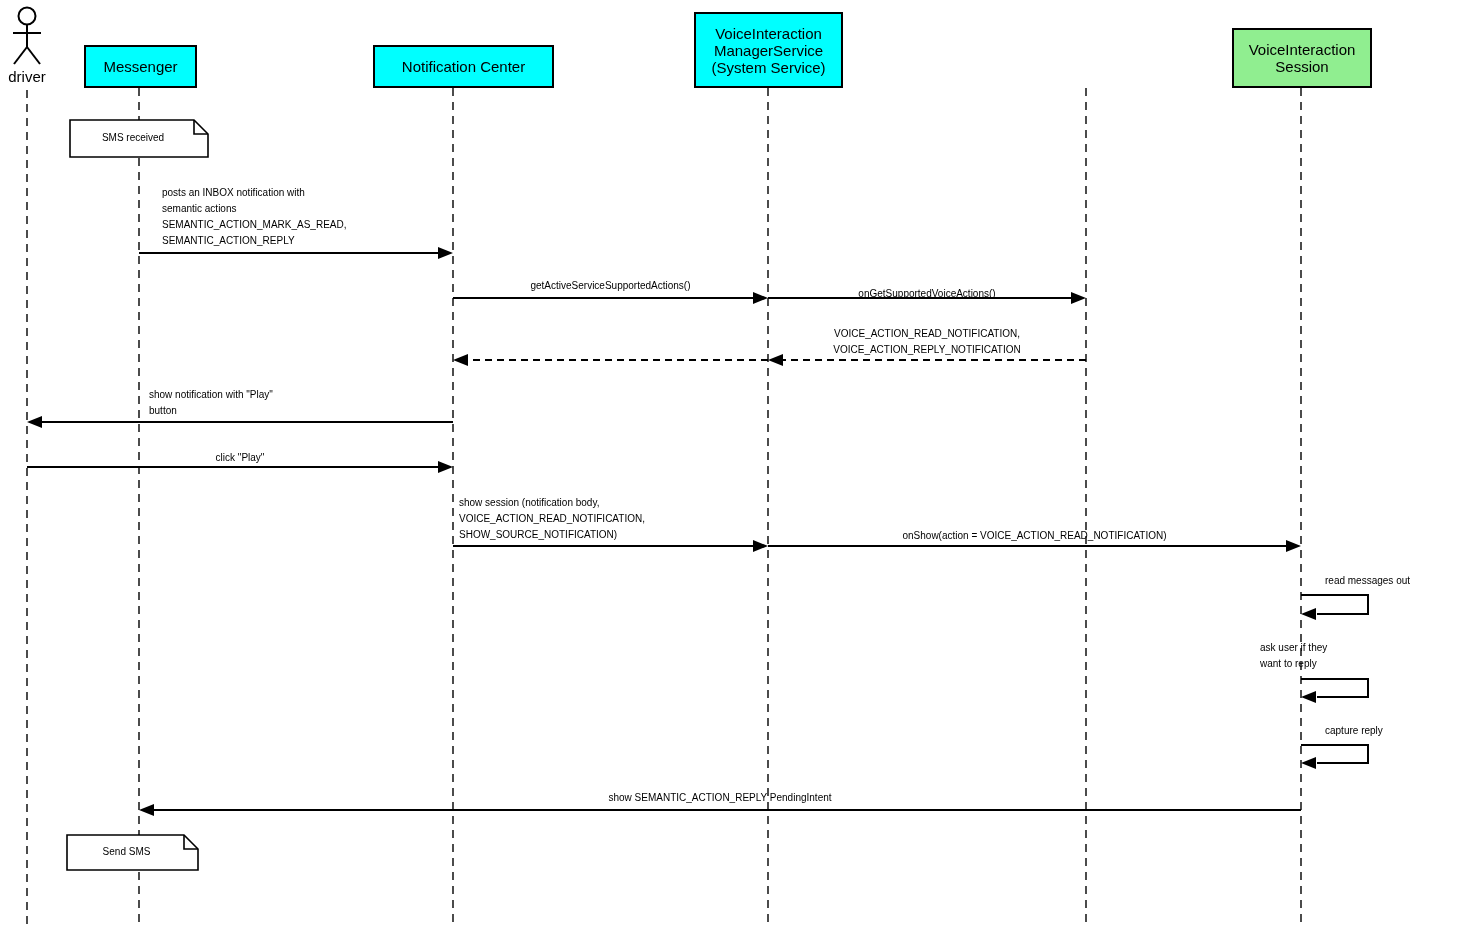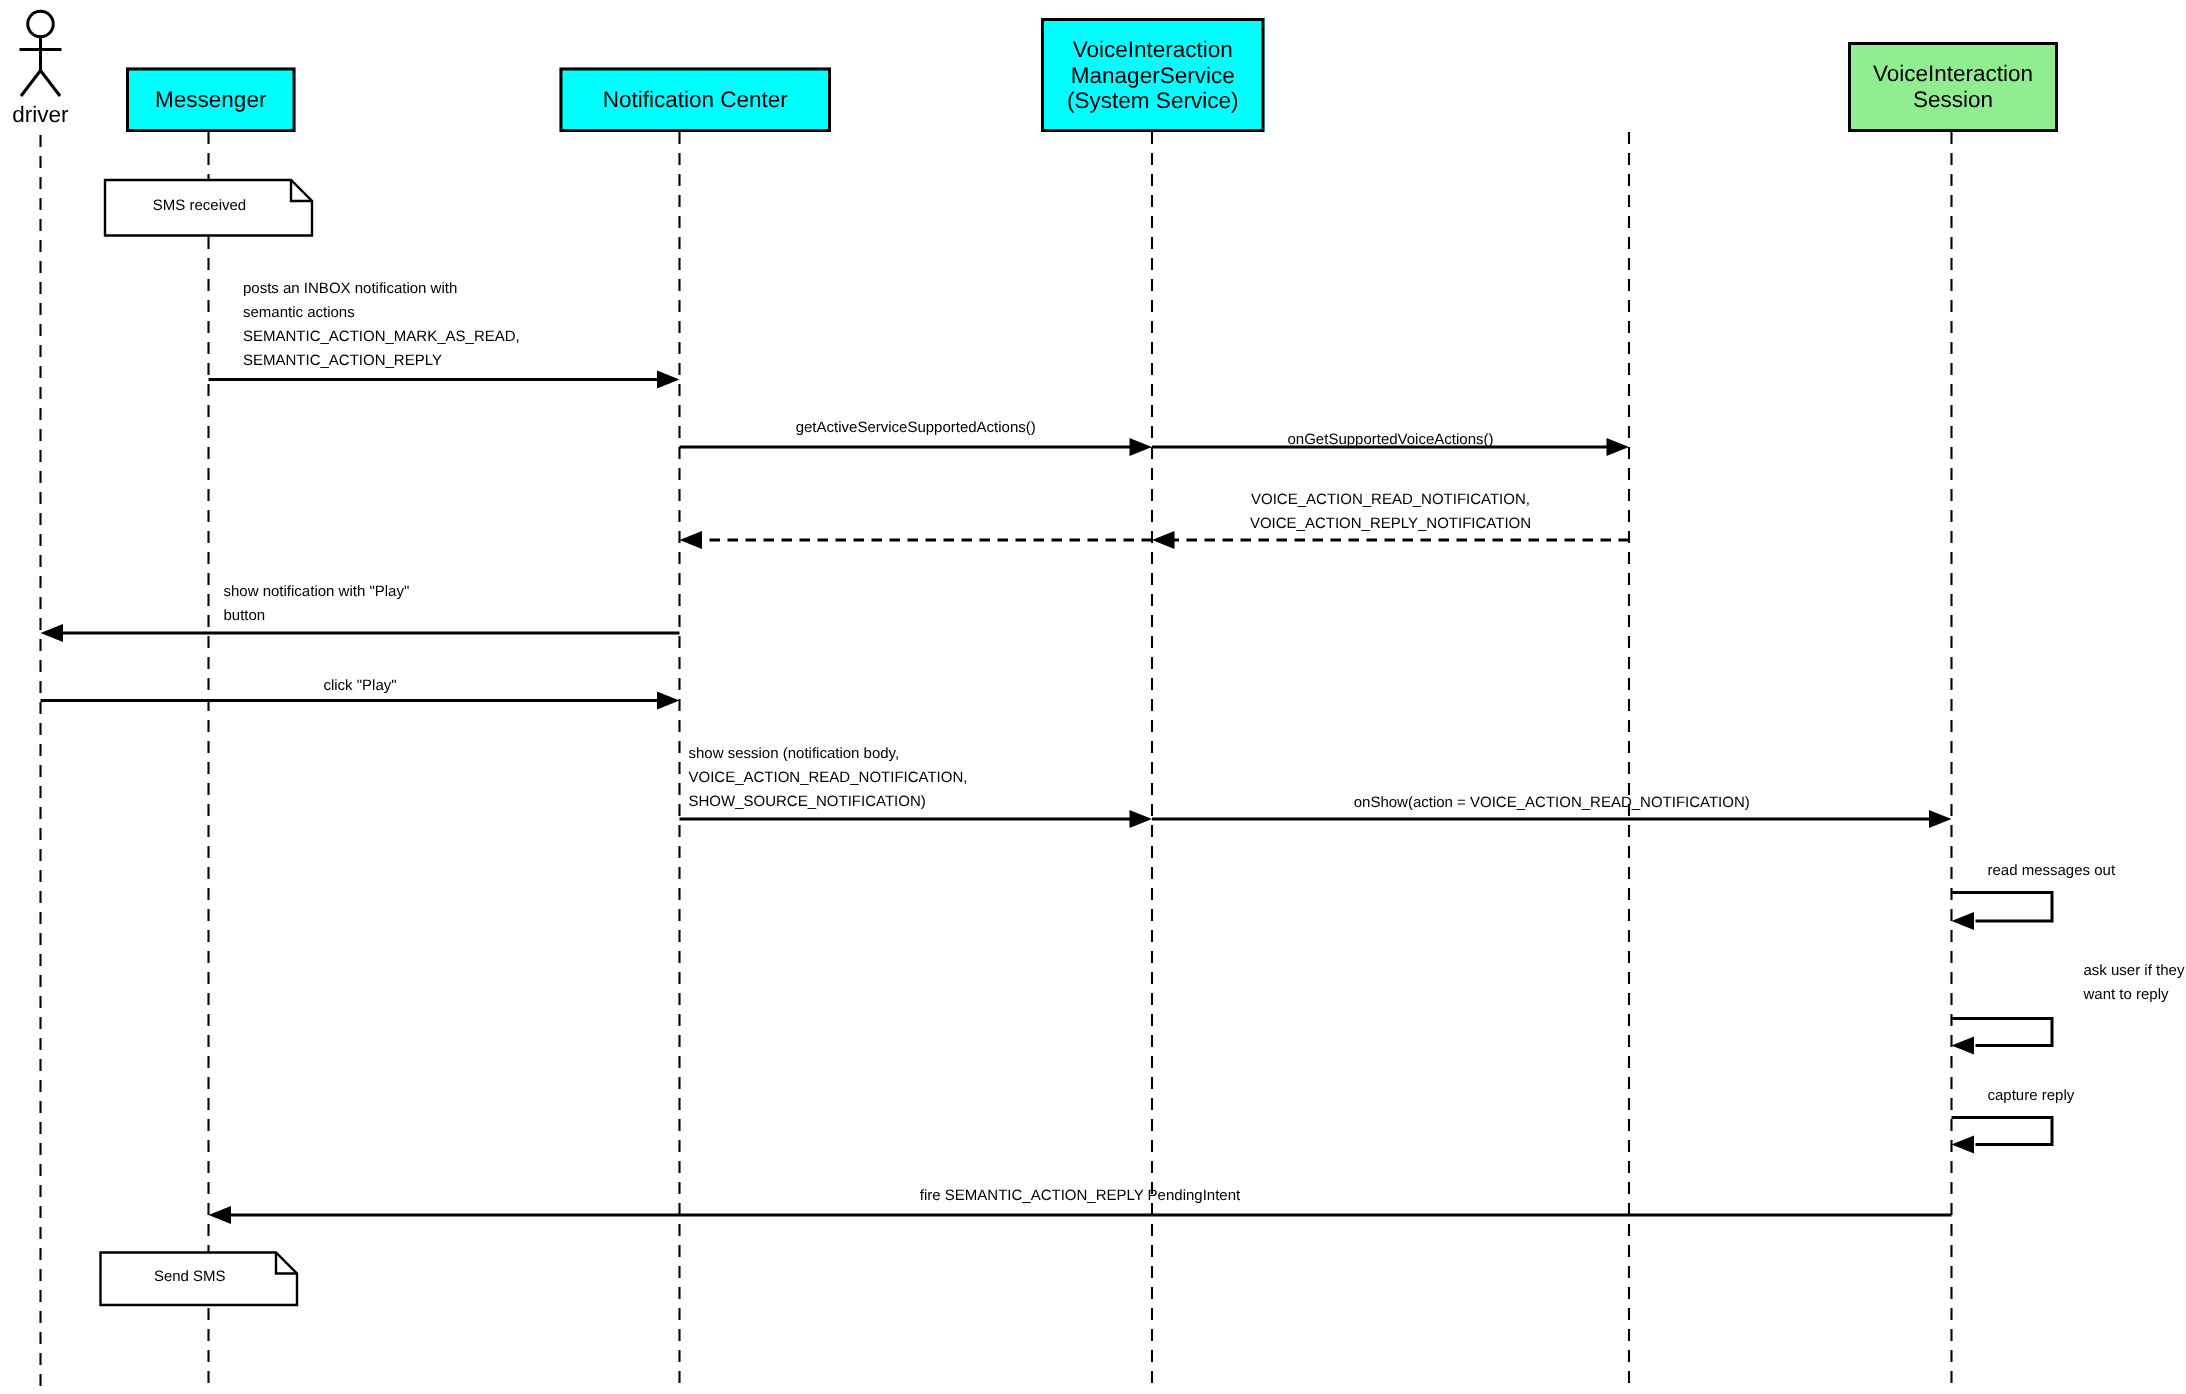--- a/index.html
+++ b/index.html
@@ -155,18 +155,18 @@
   <div class="lbl center" style="left:768px;top:326px;width:318px;">VOICE_ACTION_READ_NOTIFICATION,
 VOICE_ACTION_REPLY_NOTIFICATION</div>
   <div class="lbl" style="left:149px;top:387px;">show notification with "Play"
 button</div>
   <div class="lbl center" style="left:27px;top:450px;width:426px;">click "Play"</div>
   <div class="lbl" style="left:459px;top:495px;">show session (notification body,
 VOICE_ACTION_READ_NOTIFICATION,
 SHOW_SOURCE_NOTIFICATION)</div>
   <div class="lbl center" style="left:768px;top:528px;width:533px;">onShow(action = VOICE_ACTION_READ_NOTIFICATION)</div>
   <div class="lbl" style="left:1325px;top:573px;">read messages out</div>
-  <div class="lbl" style="left:1389px;top:640px;">ask user if they
+  <div class="lbl" style="left:1260px;top:640px;">ask user if they
 want to reply</div>
   <div class="lbl" style="left:1325px;top:723px;">capture reply</div>
-  <div class="lbl center" style="left:139px;top:790px;width:1162px;">fire SEMANTIC_ACTION_REPLY PendingIntent</div>
+  <div class="lbl center" style="left:139px;top:790px;width:1162px;">show SEMANTIC_ACTION_REPLY PendingIntent</div>
 
 </div>
 
 </body></html>

